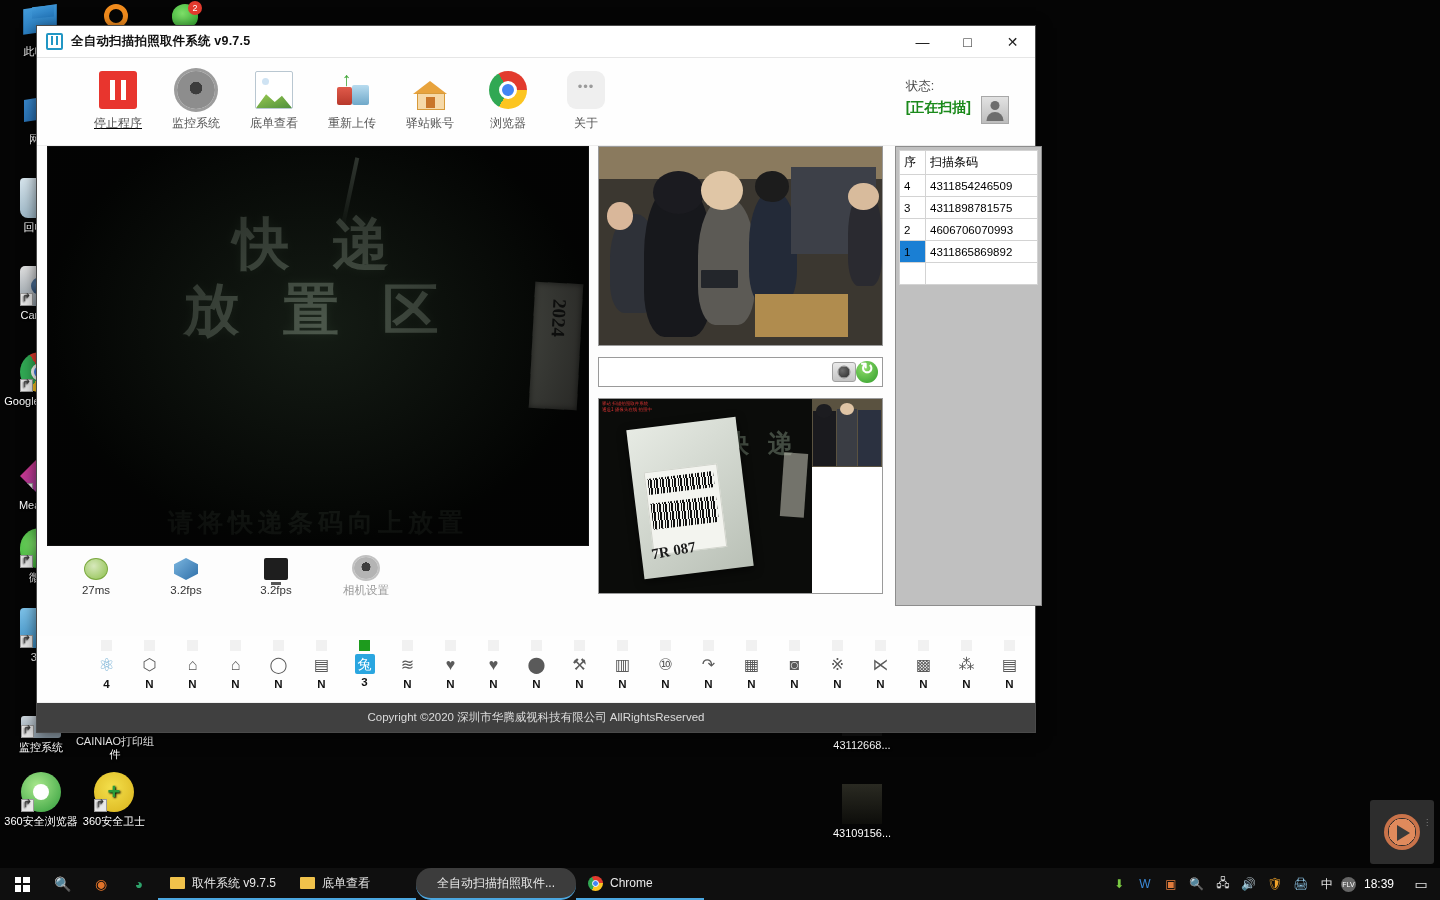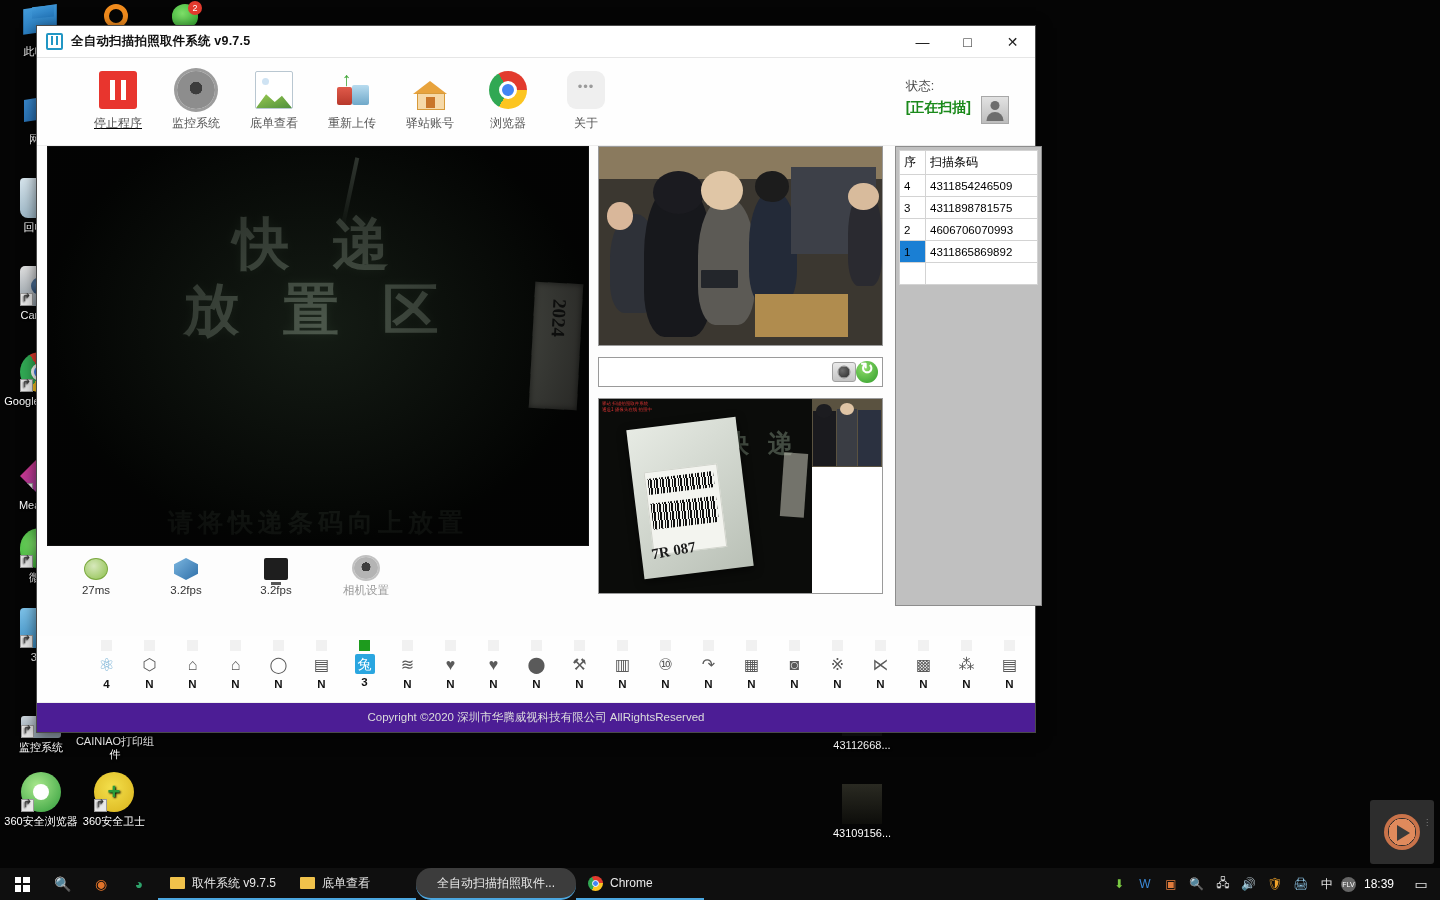--- a/index.html
+++ b/index.html
@@ -461,21 +461,21 @@
   .slot.first .sico { color: #7bb3d6; font-size: 18px; }
   .slot.hl .sico {
     background: #2aa6e0; color: #fff; border-radius: 2px;
     width: 20px; height: 20px; font-size: 14px;
   }
   .slot .snum { font-size: 11.5px; font-weight: bold; color: #111; margin-top: 2px; }
 
   #footer {
     height: 30px; flex: none;
     display: flex; align-items: center; justify-content: center;
-    background: #4c1d95; border-top: 1px solid #f0f0f0;
+    background: #404040; border-top: 1px solid #f0f0f0;
   }
   #copyright { font-size: 11.5px; color: #dcdcdc; }
 
   
   #taskbar {
     position: absolute; left: 0; bottom: 0;
     width: 1440px; height: 32px;
     background: #0f0f0f;
     display: flex; align-items: center;
     z-index: 50;

